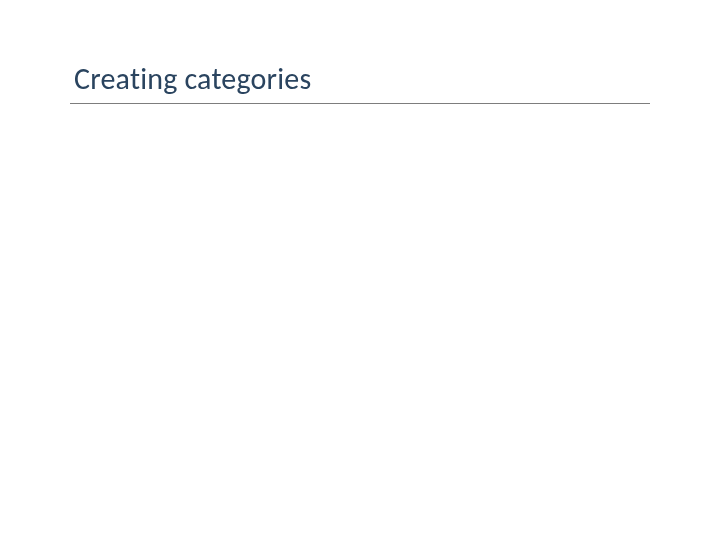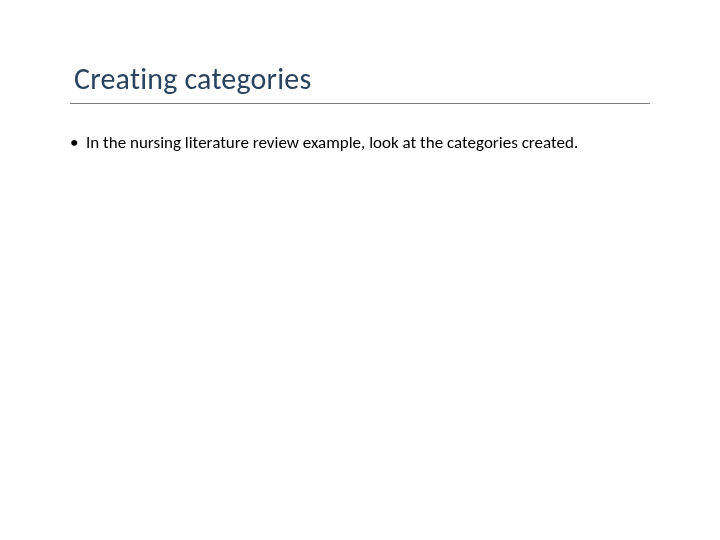--- a/index.html
+++ b/index.html
@@ -51,15 +51,14 @@
     color: #000;
   }
 </style>
 </head>
 <body>
 
 <div class="slide">
   <h1 class="title">Creating categories</h1>
   <hr class="rule">
   <ul class="bullets">
-    <li>In the nursing literature review example, look at the categories created.</li>
   </ul>
 </div>
 
 </body></html>

